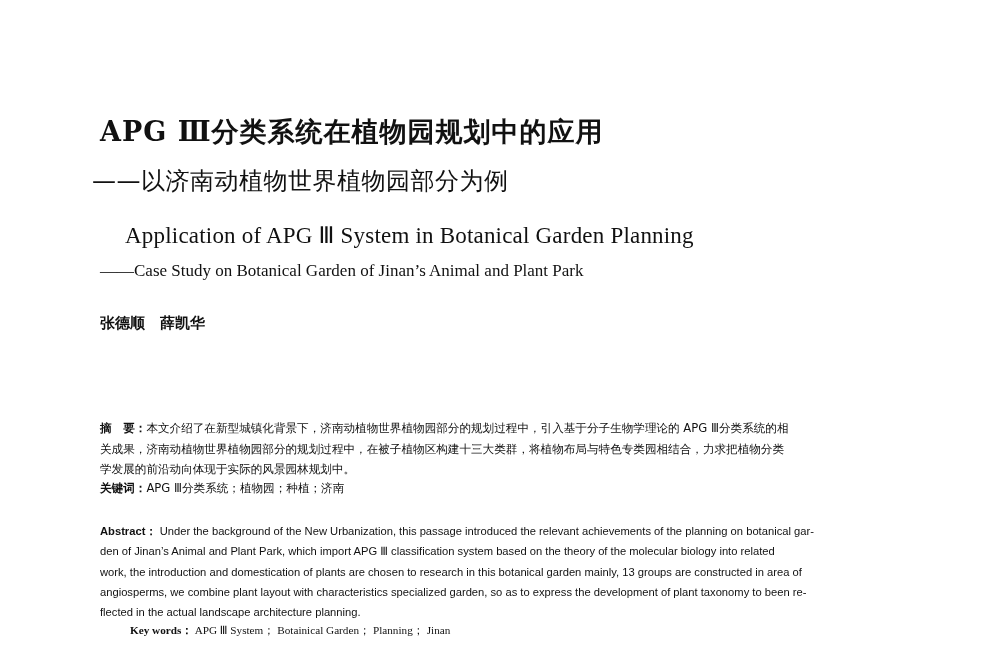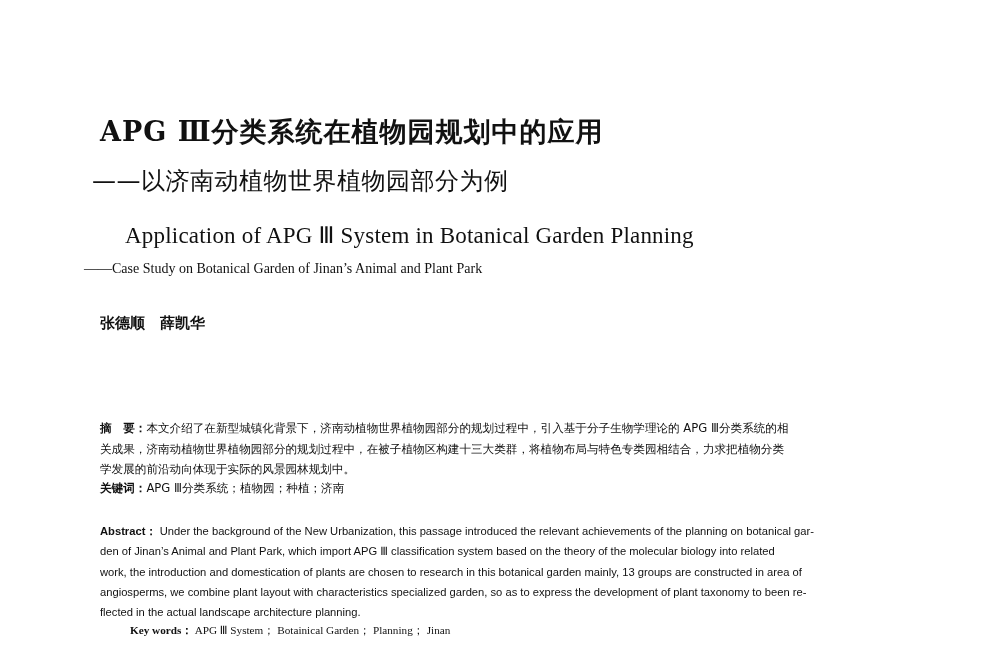--- a/index.html
+++ b/index.html
@@ -36,22 +36,22 @@
       letter-spacing: 0.5px;
     }
     .title-en {
       left: 100px; top: 222px;
       font-size: 23px;
       font-family: "Liberation Serif", serif;
       letter-spacing: 0.2px;
       margin-left: 25px;
     }
     .subtitle-en {
-      left: 84px; top: 261px;
-      font-size: 14px;
+      left: 100px; top: 261px;
+      font-size: 17px;
       font-family: "Liberation Serif", serif;
     }
     .authors {
       left: 100px; top: 314px;
       font-size: 15px;
       font-weight: bold;
       font-family: "DejaVu Sans", sans-serif;
       word-spacing: 6px;
       text-align: right;
     }

